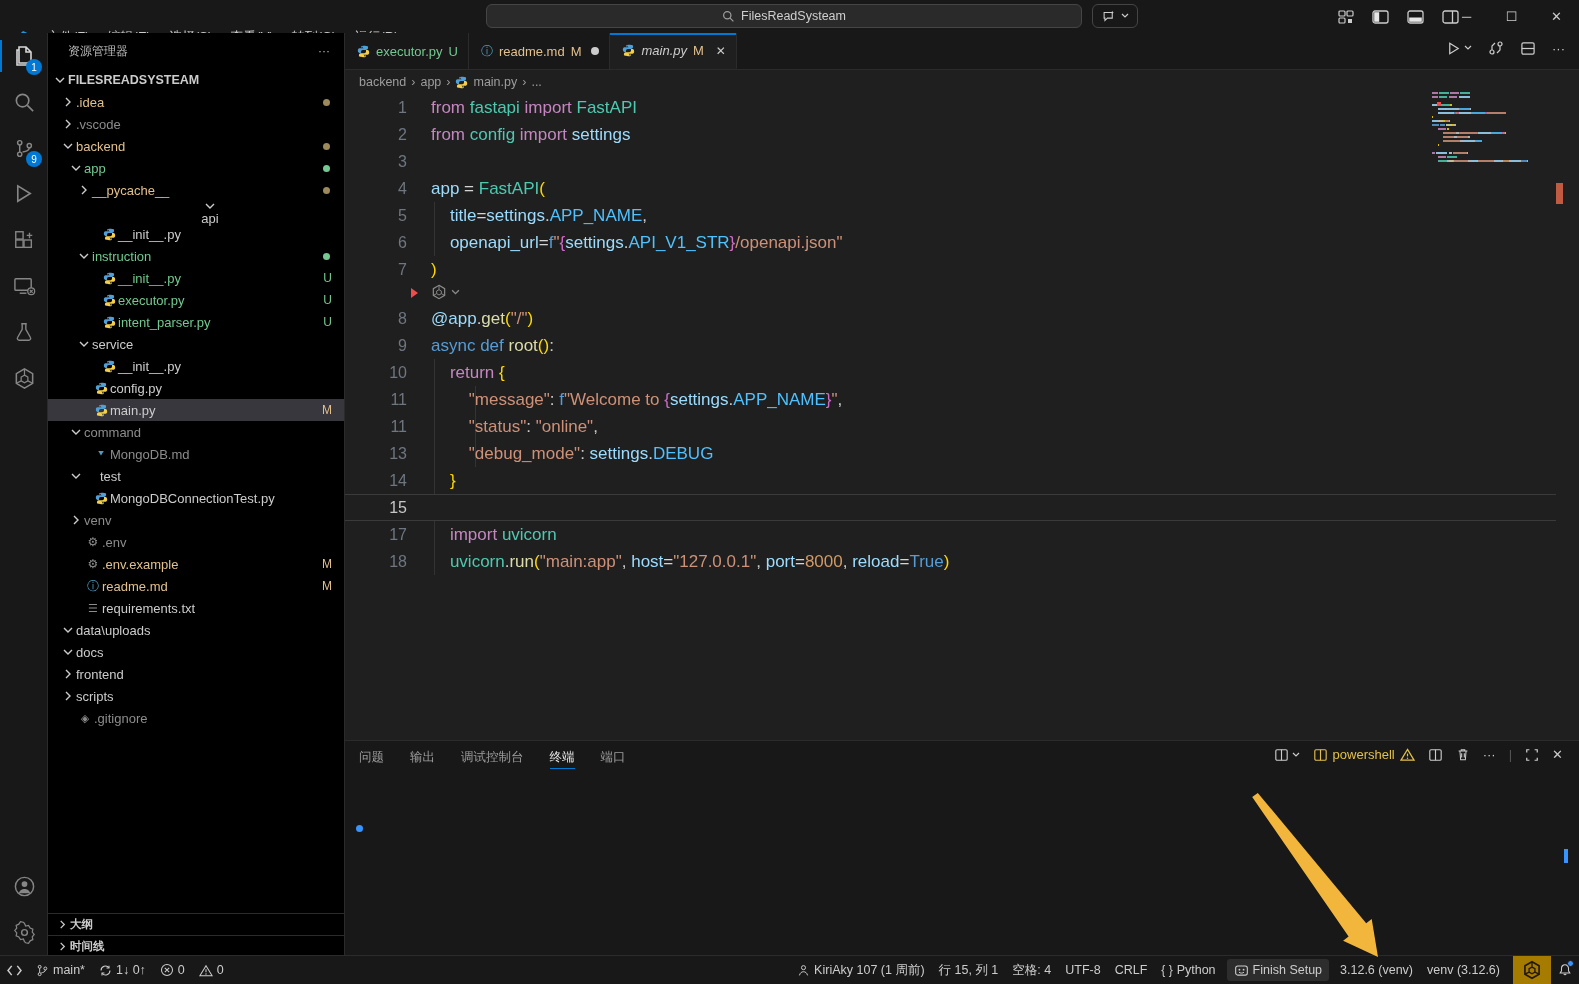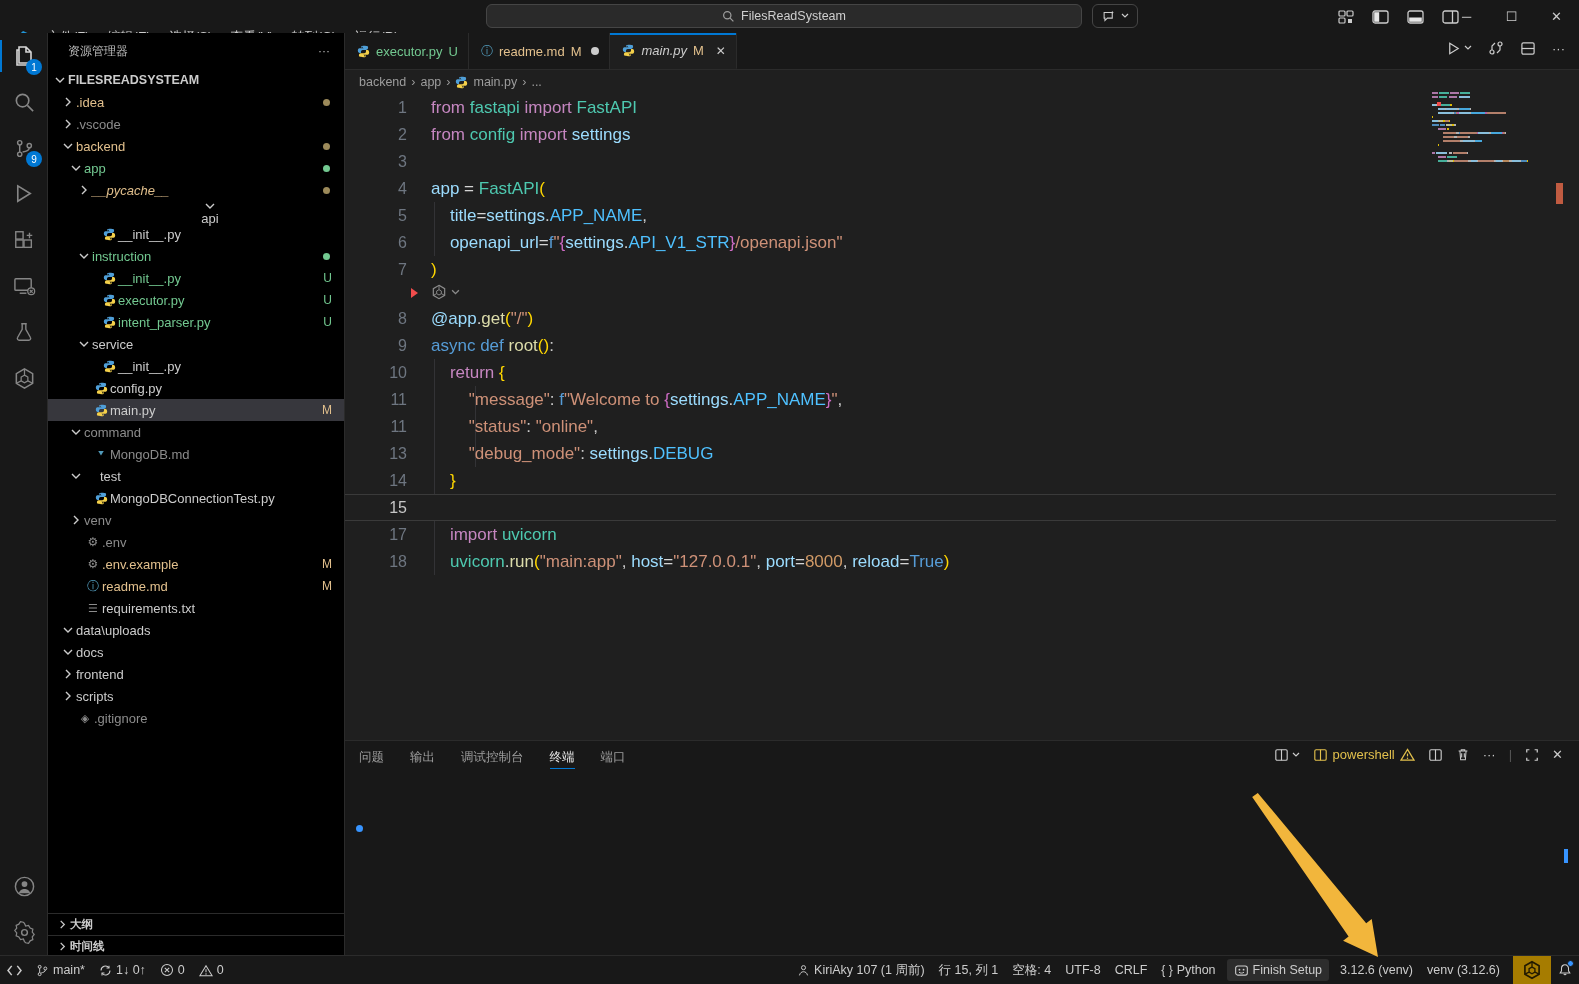--- a/index.html
+++ b/index.html
@@ -259,21 +259,21 @@
         </div>
         <div class="tree-row" style="padding-left: 20px;">
           <span class="chev">
             <svg width="10" height="10" viewBox="0 0 10 10">
               <path d="M1 3l4 4 4-4" stroke="#ccc" fill="none" stroke-width="1.4"></path>
             </svg>
           </span>
           <span class="c-green">app</span>
           <span class="dotb" style="background: rgb(115, 201, 145);"></span>
         </div>
-        <div class="tree-row" style="padding-left: 28px; font-style: italic;">
+        <div class="tree-row" style="padding-left: 28px;">
           <span class="chev">
             <svg width="10" height="10" viewBox="0 0 10 10">
               <path d="M3 1l4 4-4 4" stroke="#ccc" fill="none" stroke-width="1.4"></path>
             </svg>
           </span>
           <span class="c-yellow">__pycache__</span>
           <span class="dotb" style="background: rgb(156, 138, 90);"></span>
         </div>
         <div class="tree-row" style="padding-left: 28px; flex-direction: column;">
           <span class="chev">

